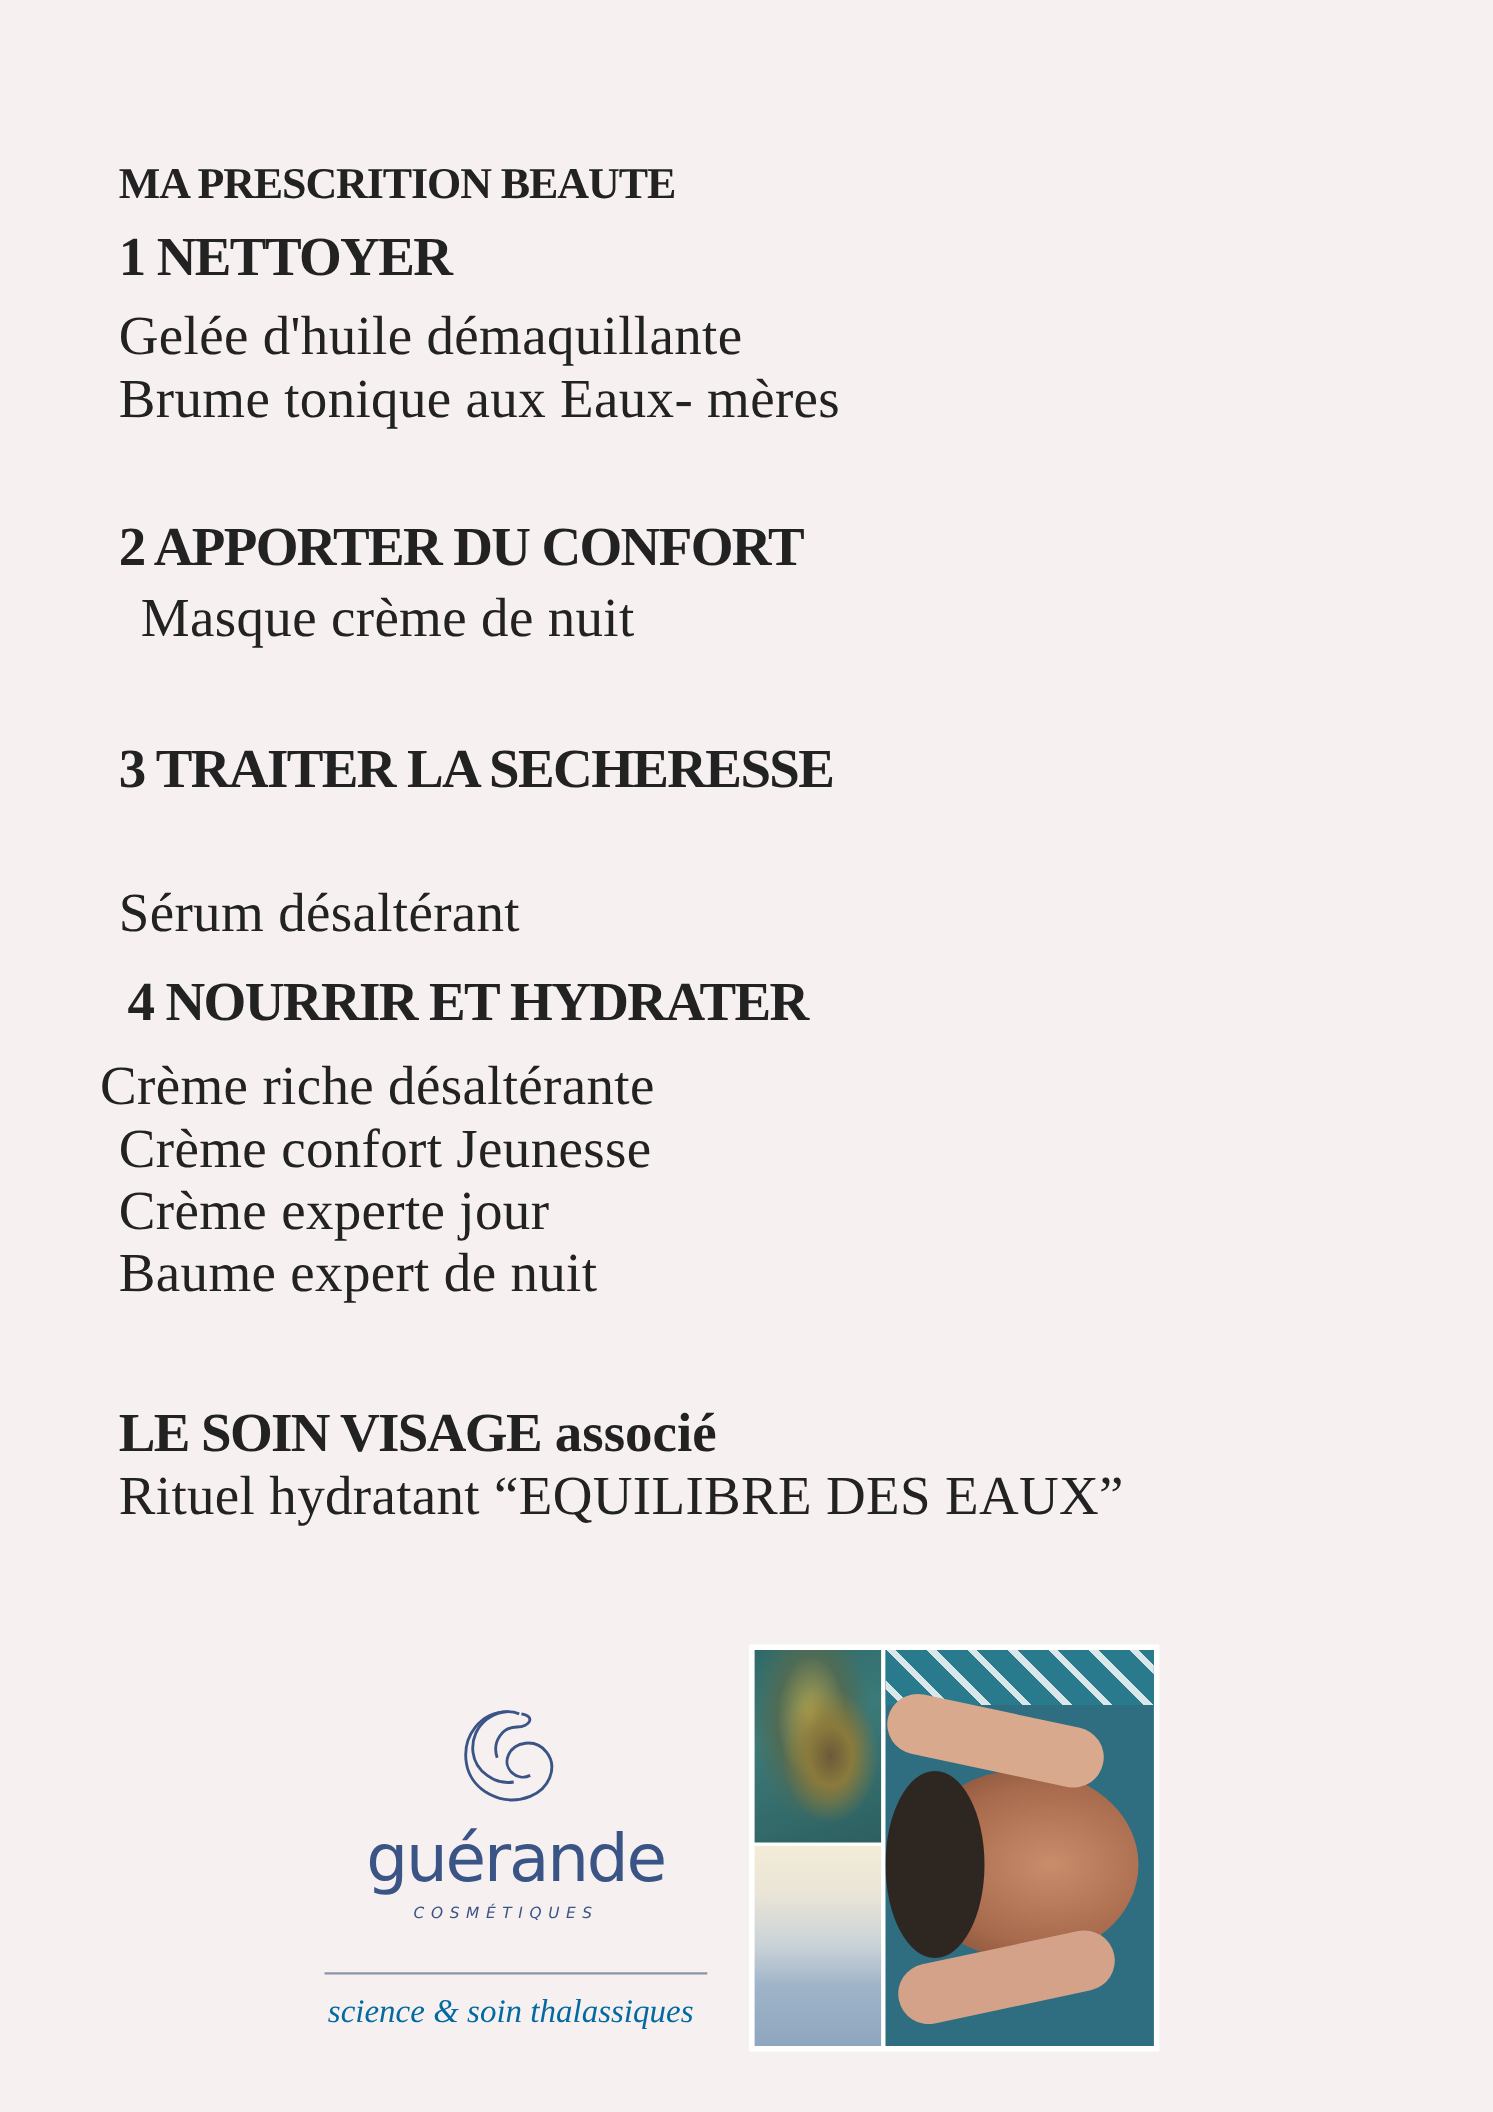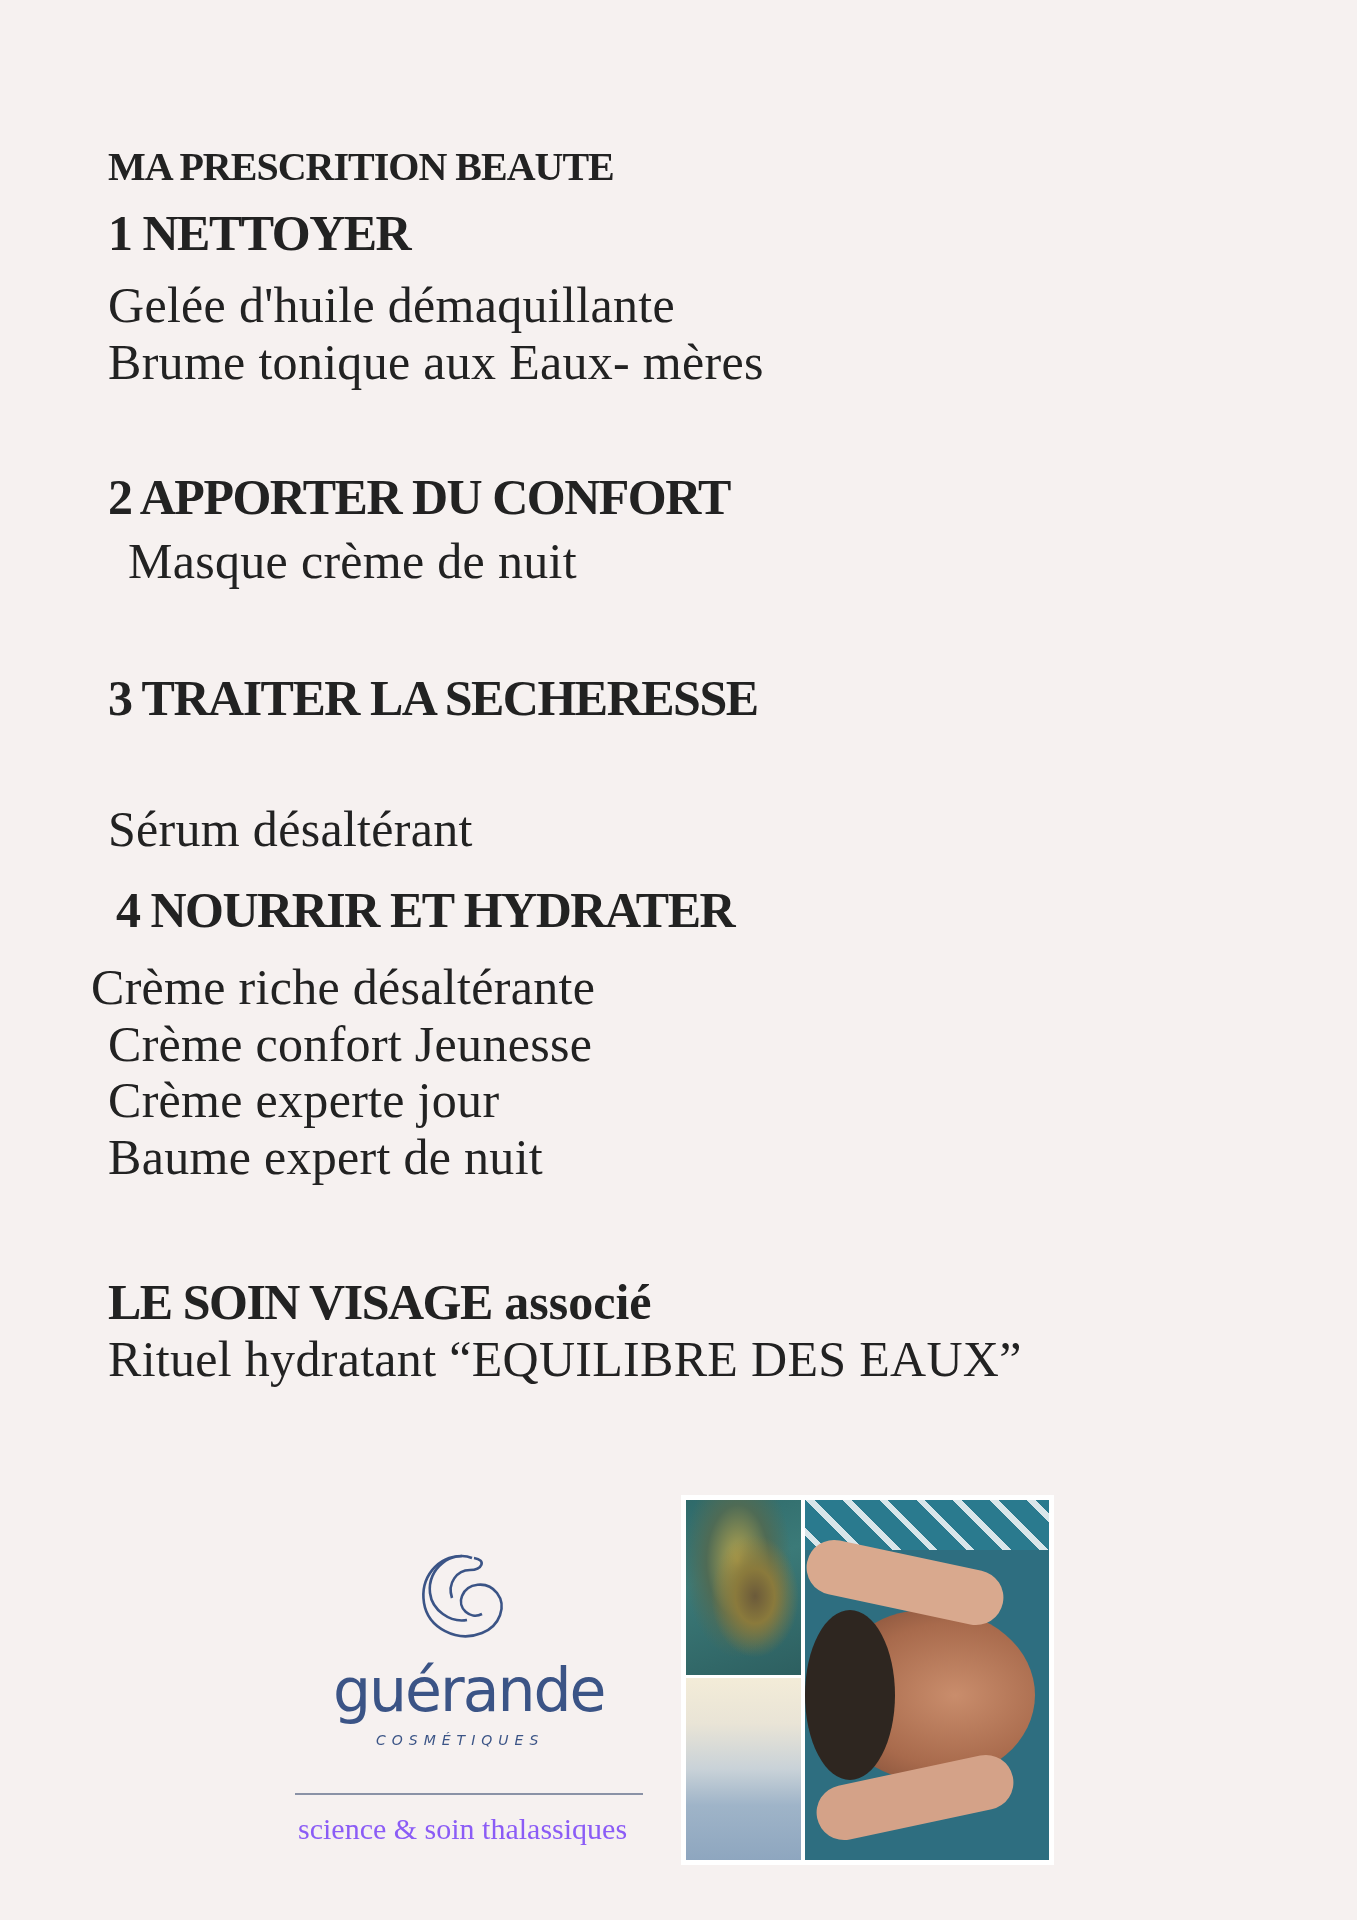--- a/index.html
+++ b/index.html
@@ -6,21 +6,21 @@
   body {
     width:1357px; height:1920px; background:#f6f1f0; position:relative; overflow:hidden;
     font-family:"DejaVu Serif", "Liberation Serif", serif; color:#222;
   }
   .abs { position:absolute; white-space:nowrap; }
   .h { font-weight:bold; font-size:50px; letter-spacing:-1.5px; font-family:"Liberation Serif", serif; transform:scaleX(1.0); }
   .t { font-size:50px; font-family:"Liberation Serif", serif; letter-spacing:0.3px; }
   .title { top:100px; left:108px; font-size:40px; font-weight:bold; font-family:"Liberation Serif", serif; letter-spacing:-1px;margin-top:43px; }
   .logo-word { color:#3b5486; font-family:"DejaVu Sans", sans-serif; font-size:60px; letter-spacing:-2px; }
   .logo-sub { color:#3b5486; font-family:"DejaVu Sans", sans-serif; font-size:14px; letter-spacing:6px; }
-  .tagline { color:#8b5cf6; font-family:"Liberation Serif", serif; font-size:30px; }
+  .tagline { color:#0369a1; font-family:"Liberation Serif", serif; font-style:italic; font-size:30px; }
   .rule { position:absolute; left:295px; top:1793px; width:348px; height:2px; background:#8a92a6; }
   .collage { position:absolute; left:681px; top:1495px; width:373px; height:370px; background:#fff; }
   .ph { position:absolute; }
 </style>
 </head>
 <body>
 
 <div class="abs title">MA PRESCRITION BEAUTE</div>
 
 <div class="abs h" style="top:204px;left:108px;">1 NETTOYER</div>

